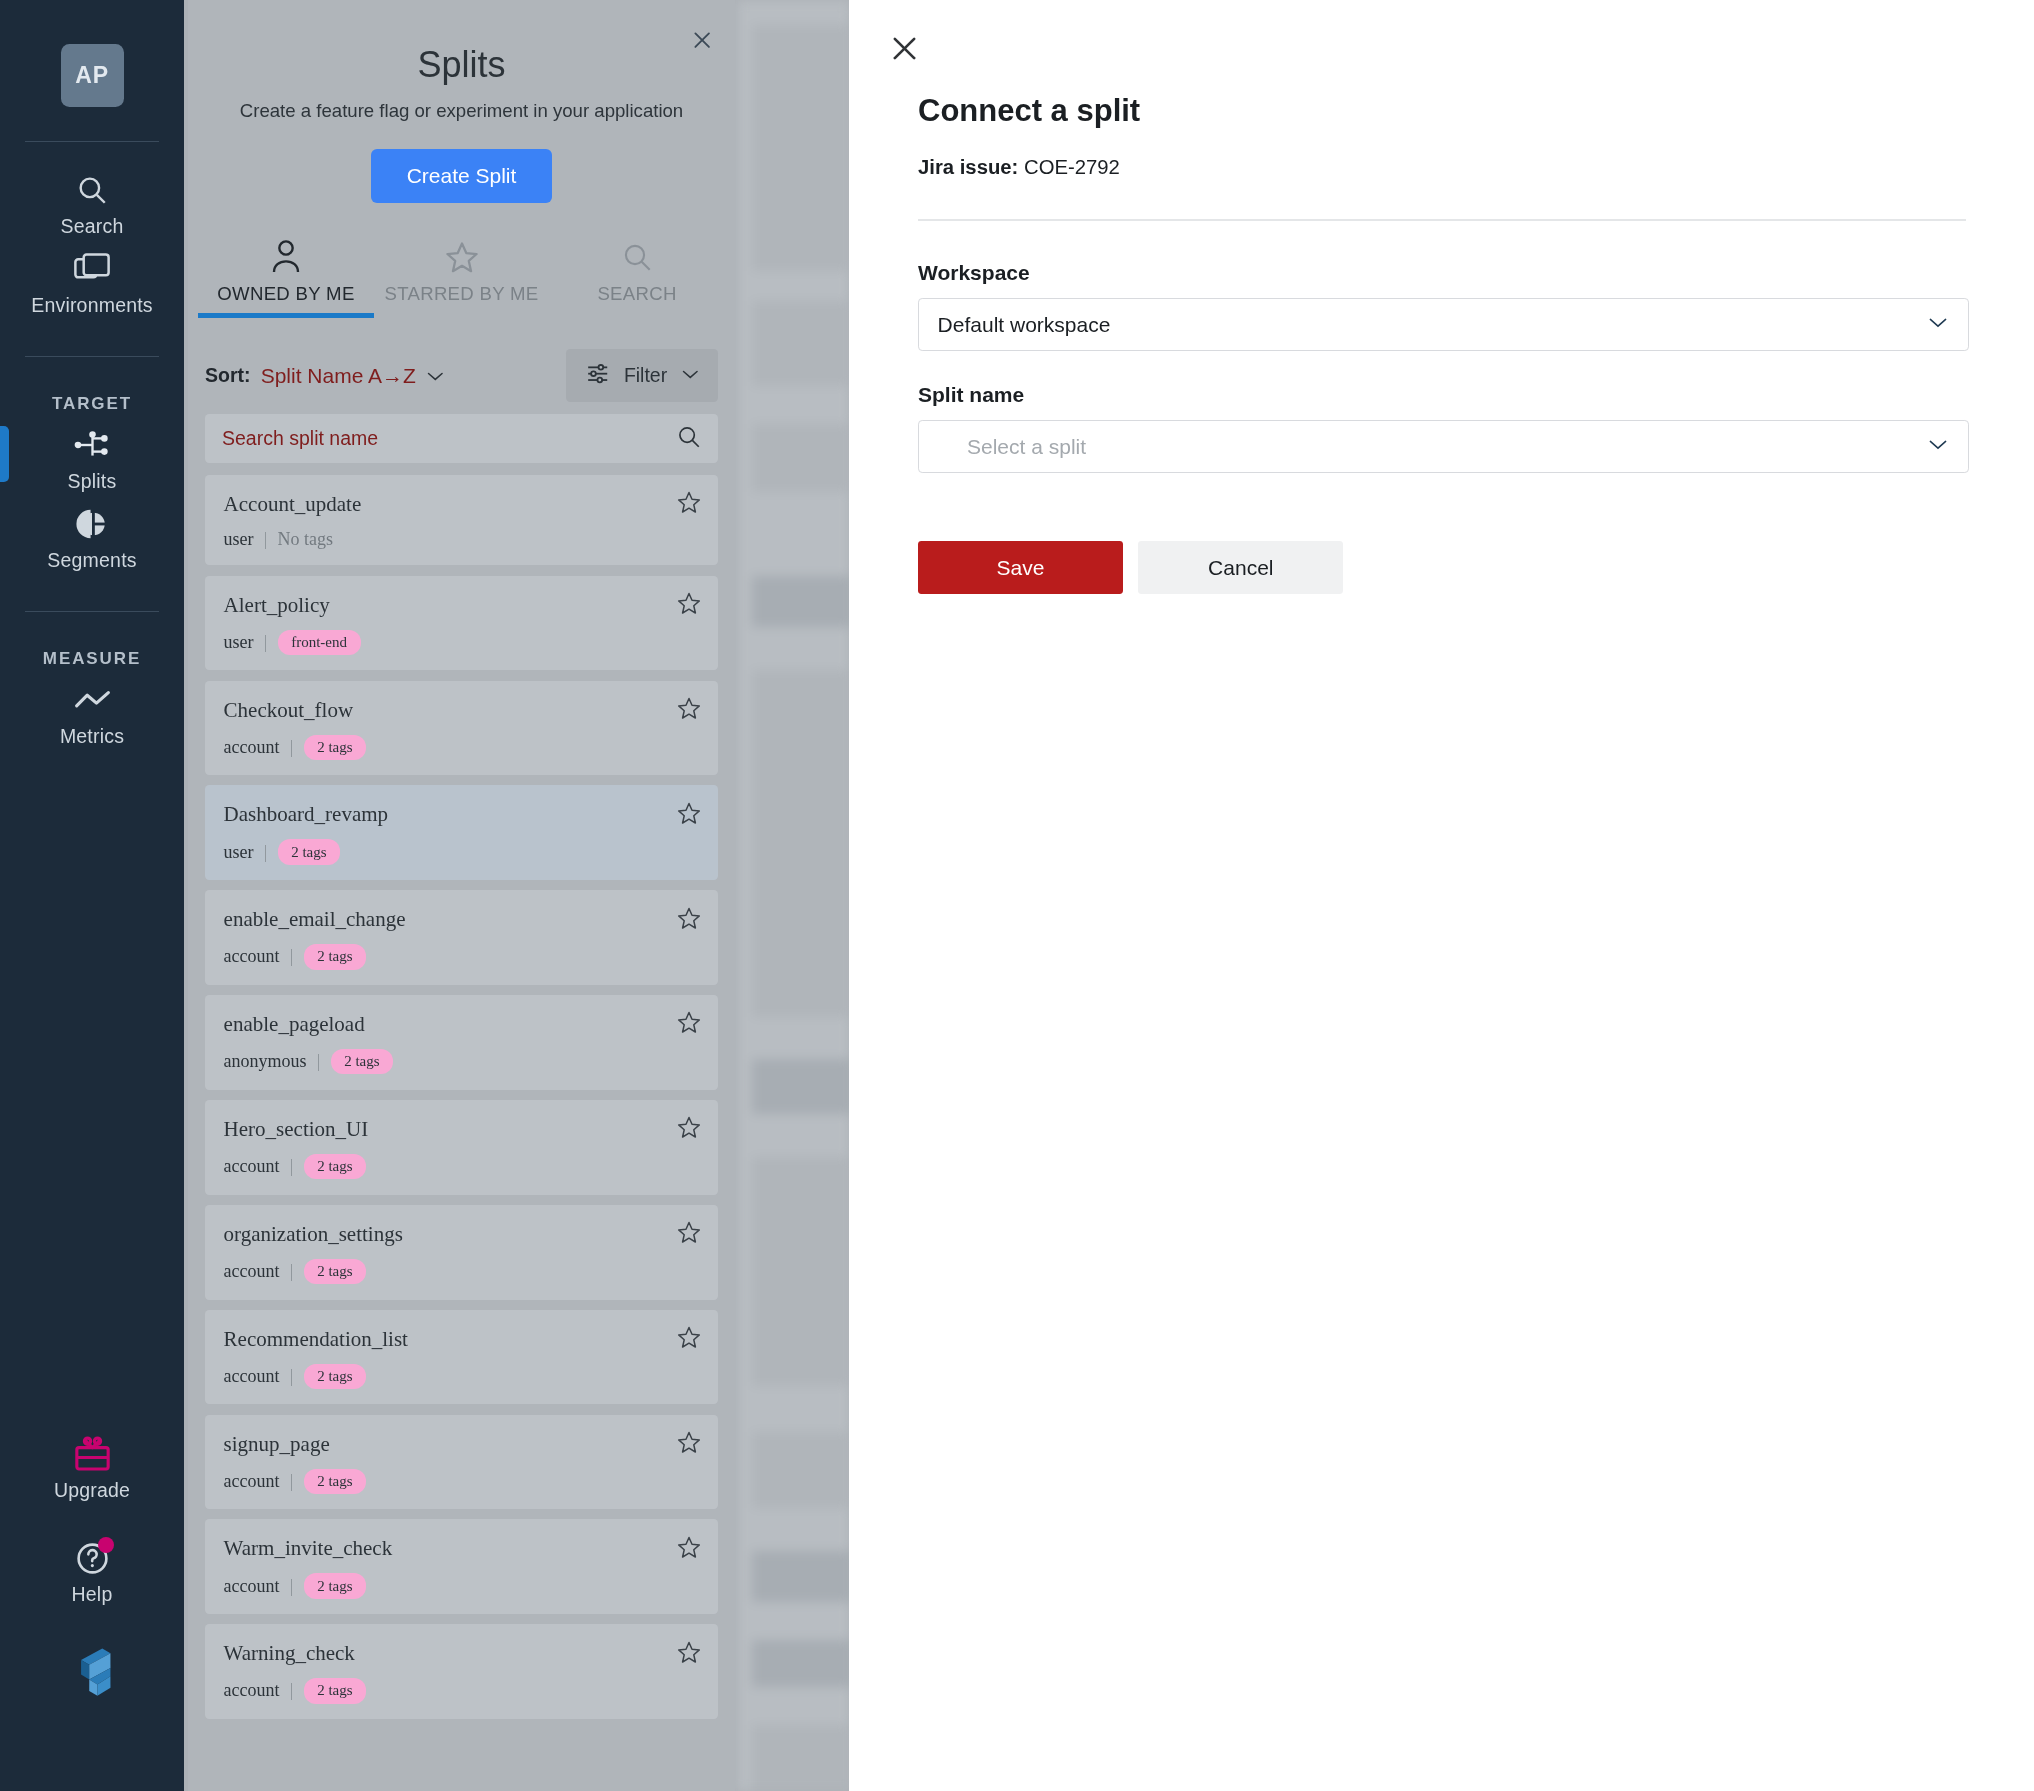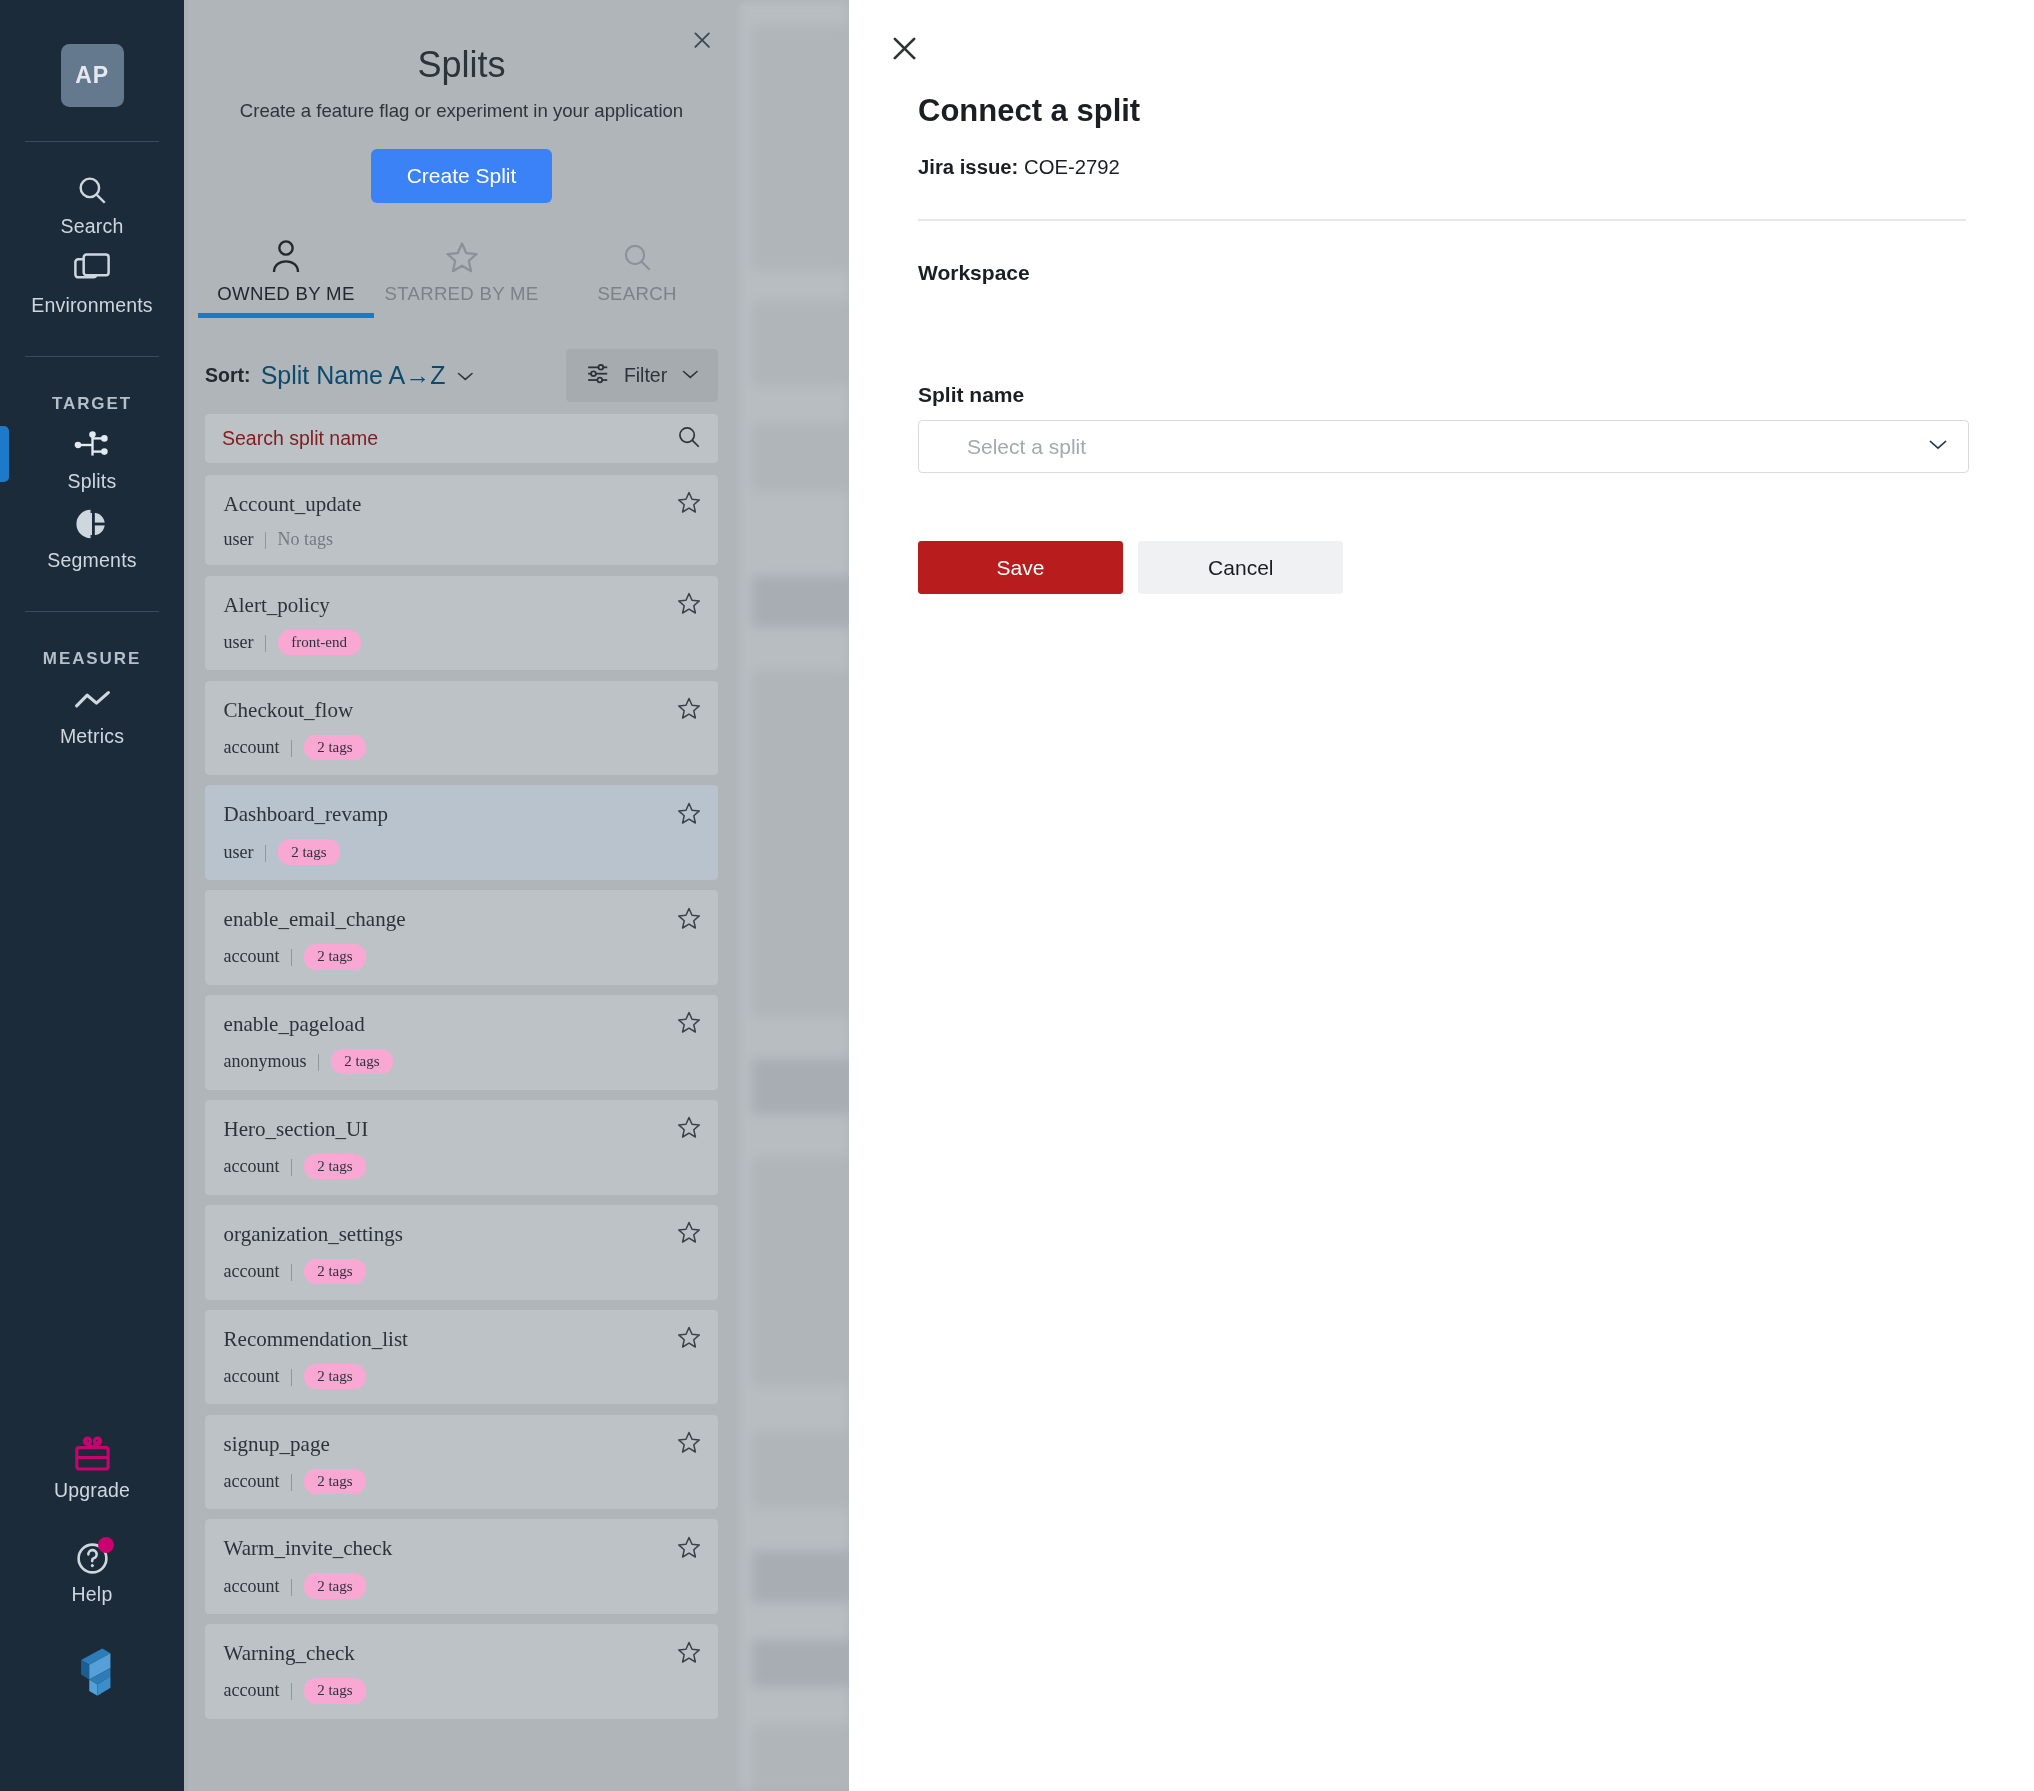--- a/index.html
+++ b/index.html
@@ -87,21 +87,21 @@
   .tab .tglyph { height: 39px; display: flex; align-items: flex-end; }
   .tab .tlabel { font-size: 18.6px; letter-spacing: 0.3px; margin-top: 8.5px; color: #7b8288; }
   .tab.active .tlabel { color: #22282e; }
   .tab.active .underline {
     position: absolute; bottom: -5.1px; left: 0; width: 100%; height: 5.1px; background: #1b7ac8;
   }
   .sortrow {
     display: flex; align-items: center; margin: 36px 17px 0 17px; height: 53px;
   }
   .sortlabel { font-size: 19.5px; font-weight: 700; color: #22282e; }
-  .sortvalue { font-size: 25px; color: #0c4a6e; margin-left: 10.2px; }
+  .sortvalue { font-size: 21px; color: #7f1d1d; margin-left: 10.2px; }
   .filter-btn {
     margin-left: auto; display: flex; align-items: center; gap: 13.6px;
     background: #a6abb0; border-radius: 4.2px; padding: 12px 18.6px; cursor: pointer;
   }
   .filter-label { font-size: 19.5px; color: #2c3339; }
   .search-box {
     margin: 12px 17px 0 17px; height: 49px; background: #bdc2c7; border-radius: 4.2px;
     display: flex; align-items: center; padding: 0 17px; cursor: text;
   }
   .search-box .ph { flex: 1; font-size: 19.5px; color: #7f1d1d; }
@@ -517,20 +517,28 @@
     <div class="modal-title">Connect a split</div>
 
     <div class="modal-jira">
       <b>Jira issue:</b>
       <span>COE-2792</span>
     </div>
 
     <div class="modal-rule"></div>
 
     <div class="field-label" style="top:261px;">Workspace</div>
+    <div class="select-box" style="top:298px;">
+      <span class="select-val">Default workspace</span>
+      <span>
+        <svg width="22" height="13.6" viewBox="0 0 26 16" fill="none" stroke="#1f3a52" stroke-width="1.8" stroke-linecap="round">
+          <polyline points="4,4 13,12 22,4"></polyline>
+        </svg>
+      </span>
+    </div>
 
     <div class="field-label" style="top:383px;">Split name</div>
     <div class="select-box" style="top:420px;padding-left:48px;">
       <span class="select-val placeholder">Select a split</span>
       <span>
         <svg width="22" height="13.6" viewBox="0 0 26 16" fill="none" stroke="#1f3a52" stroke-width="1.8" stroke-linecap="round">
           <polyline points="4,4 13,12 22,4"></polyline>
         </svg>
       </span>
     </div>

